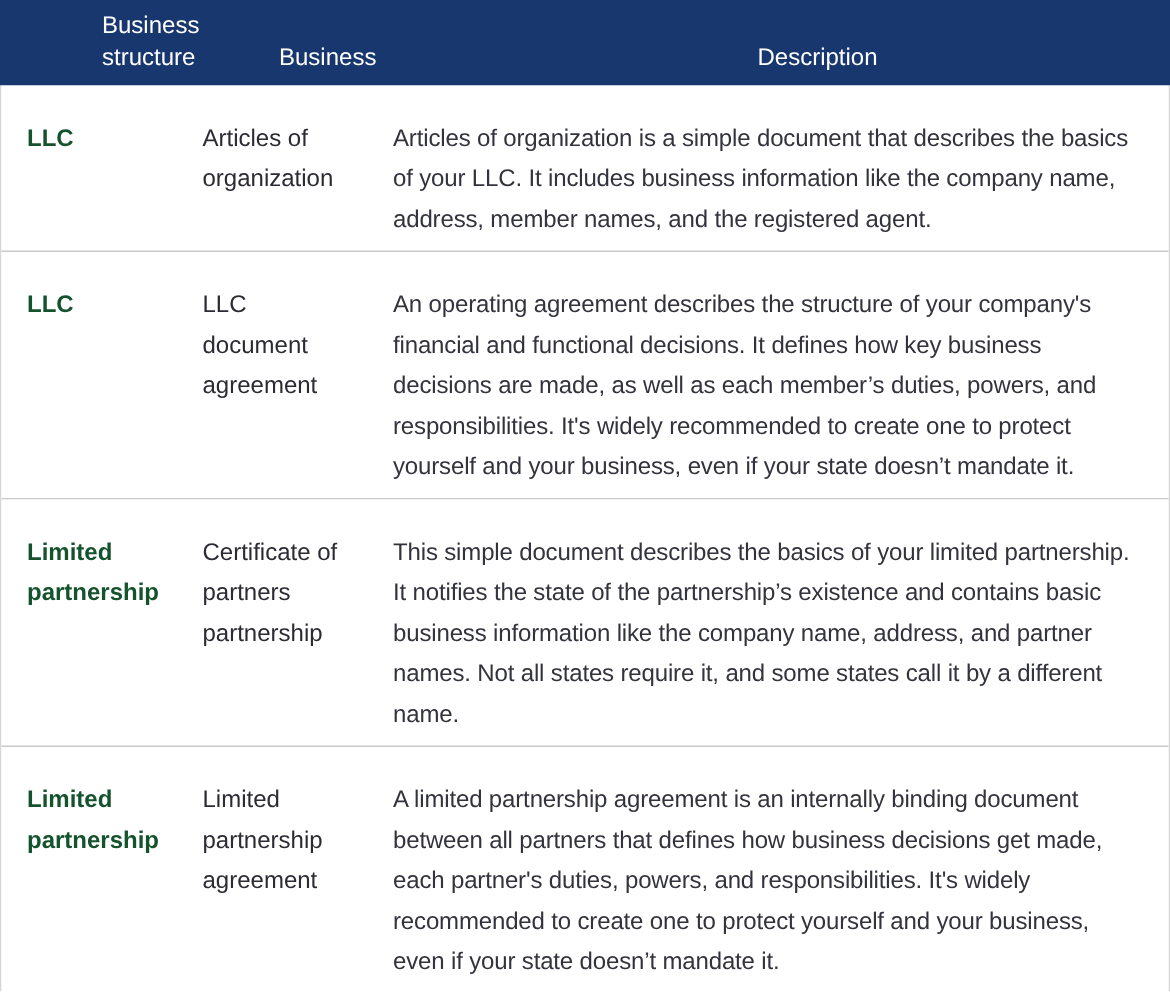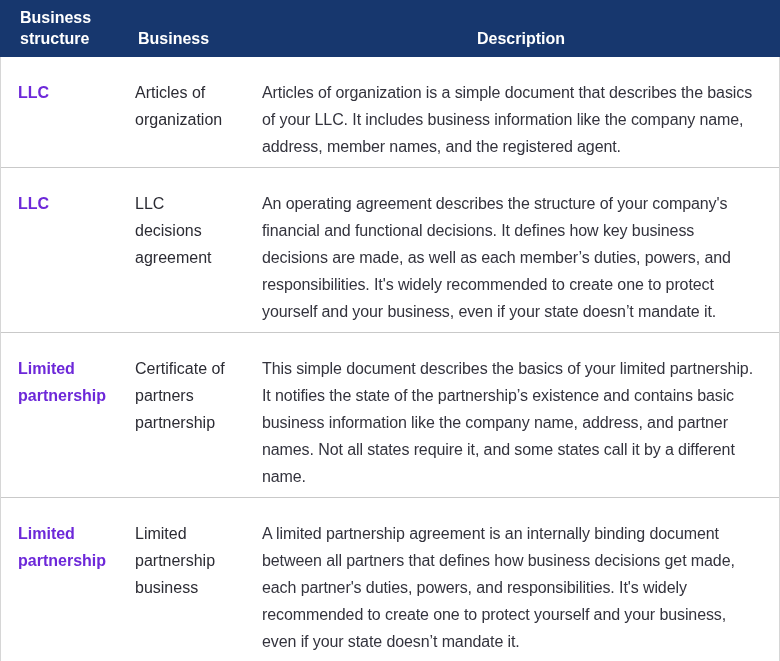--- a/index.html
+++ b/index.html
@@ -17,23 +17,24 @@
   .thead {
     display: grid;
     grid-template-columns: 135px 115px 1fr;
     background: #17376e;
     height: 57px;
     align-items: end;
     padding-bottom: 8px;
   }
   .th {
     color: #ffffff;
-    font-weight: bold;
+    font-weight: normal;
     font-size: 16px;
     line-height: 21px;
+    margin-left: 48px;
   }
   .th-structure { padding-left: 20px; width: 115px; }
   .th-document { padding-left: 3px; }
   .th-description { text-align: center; padding-left: 12px; }
   .tbody {
     border-left: 1px solid #d6d6d6;
     border-right: 1px solid #d6d6d6;
   }
   .row {
     display: grid;
@@ -42,21 +43,21 @@
     background: #ffffff;
   }
   .cell {
     padding-top: 22px;
     padding-bottom: 7px;
     font-size: 16px;
     line-height: 27px;
   }
   .cell.structure {
     padding-left: 17px;
-    color: #6d28d9;
+    color: #14532d;
     font-weight: bold;
     padding-right: 14px;
   }
   .cell.document {
     color: #2b2b33;
     padding-right: 20px;
   }
   .cell.description {
     color: #33333d;
     padding-left: 12px;
@@ -78,30 +79,30 @@
   <div class="tbody">
 
     <div class="row">
       <div class="cell structure">LLC</div>
       <div class="cell document">Articles of organization</div>
       <div class="cell description">Articles of organization is a simple document that describes the basics of your LLC. It includes business information like the company name, address, member names, and the registered agent.</div>
     </div>
 
     <div class="row">
       <div class="cell structure">LLC</div>
-      <div class="cell document">LLC decisions agreement</div>
+      <div class="cell document">LLC document agreement</div>
       <div class="cell description">An operating agreement describes the structure of your company's financial and functional decisions. It defines how key business decisions are made, as well as each member’s duties, powers, and responsibilities. It's widely recommended to create one to protect yourself and your business, even if your state doesn’t mandate it.</div>
     </div>
 
     <div class="row">
       <div class="cell structure">Limited partnership</div>
       <div class="cell document">Certificate of partners partnership</div>
       <div class="cell description">This simple document describes the basics of your limited partnership. It notifies the state of the partnership’s existence and contains basic business information like the company name, address, and partner names. Not all states require it, and some states call it by a different name.</div>
     </div>
 
     <div class="row">
       <div class="cell structure">Limited partnership</div>
-      <div class="cell document">Limited partnership business</div>
+      <div class="cell document">Limited partnership agreement</div>
       <div class="cell description">A limited partnership agreement is an internally binding document between all partners that defines how business decisions get made, each partner's duties, powers, and responsibilities. It's widely recommended to create one to protect yourself and your business, even if your state doesn’t mandate it.</div>
     </div>
 
   </div>
 </div>
 
 </body></html>

